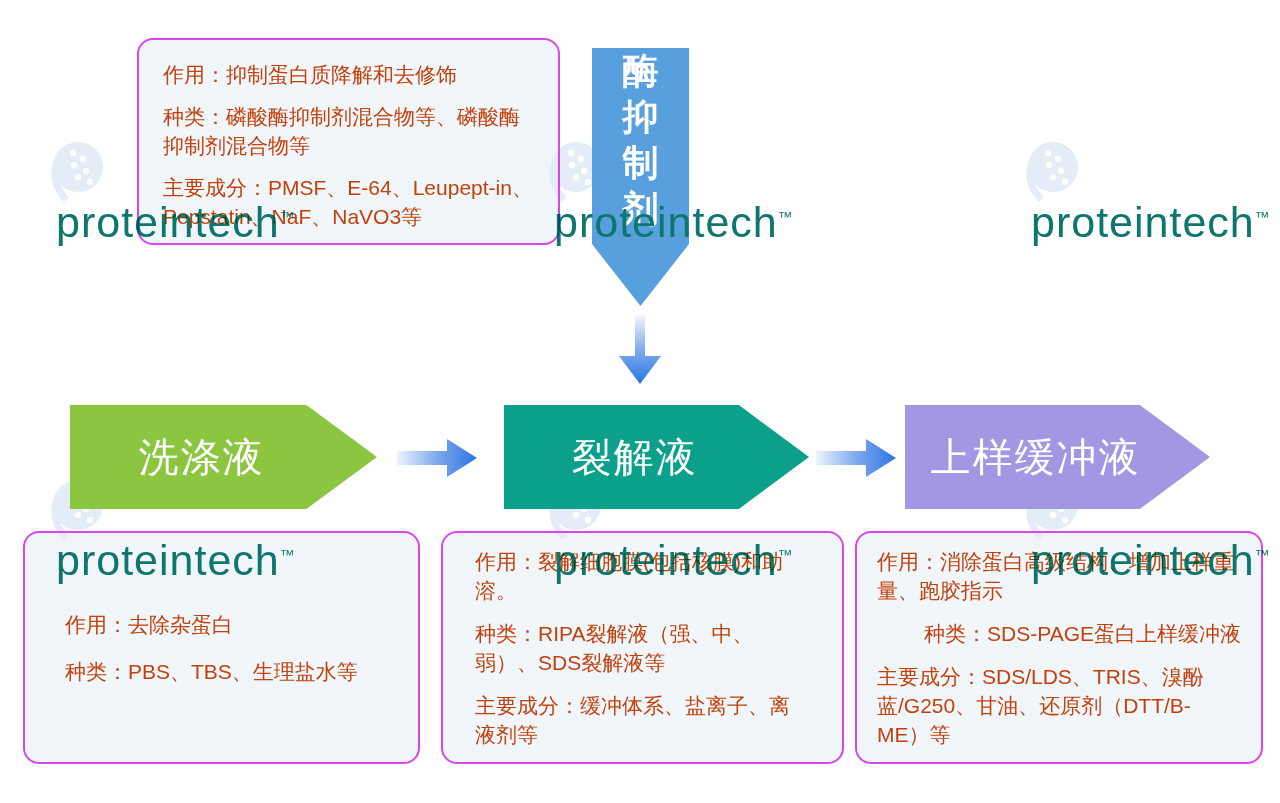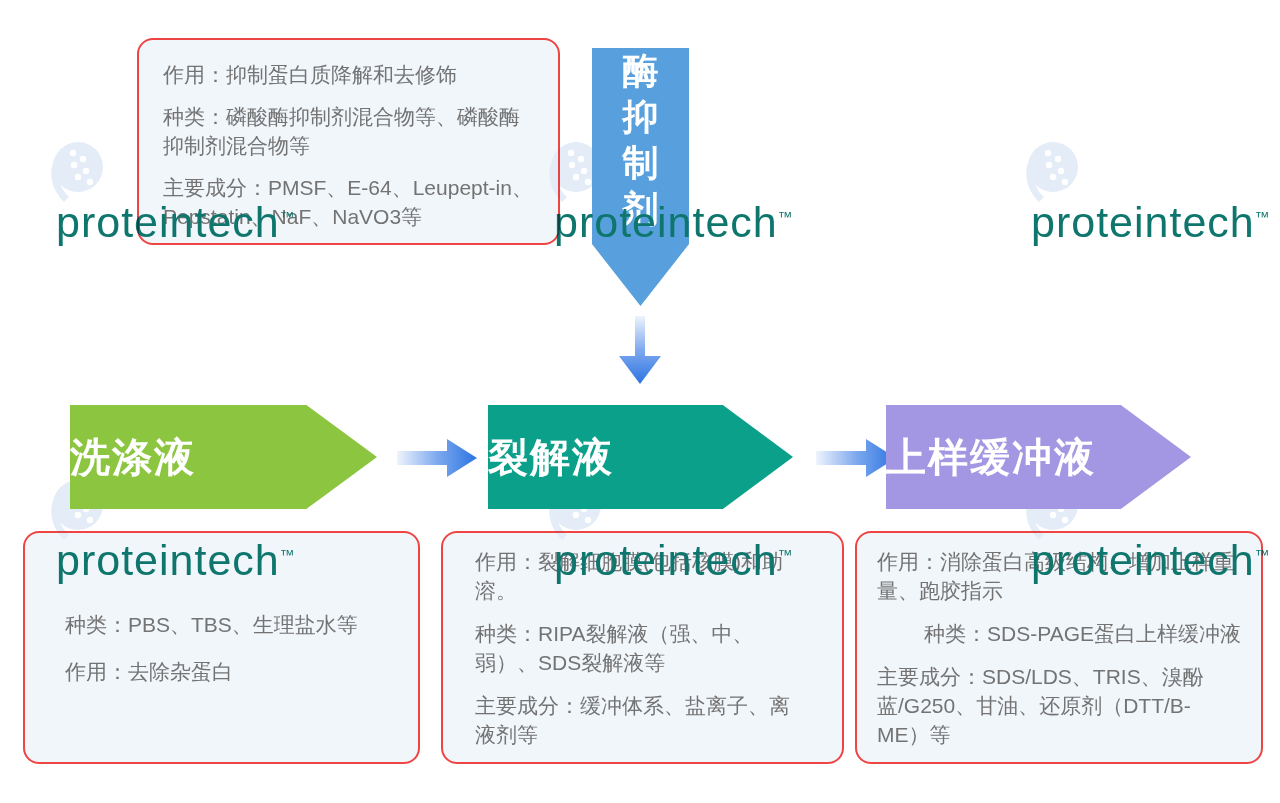--- a/index.html
+++ b/index.html
@@ -6,22 +6,22 @@
   .canvas {
     position:relative; width:1280px; height:803px;
     background:#ffffff; overflow:hidden;
     font-family:"Liberation Sans","DejaVu Sans",sans-serif;
     color:#3c3c3c;
   }
 
   
   .info-box {
     position:absolute; box-sizing:border-box;
-    background:#F1F6FB; border:2px solid #ef4444; border-radius:16px;
-    font-size:21px; line-height:29px; color:#737373;
+    background:#F1F6FB; border:2px solid #d946ef; border-radius:16px;
+    font-size:21px; line-height:29px; color:#c2410c;
   }
   .info-box p { margin:7px 0; }
   #inhibitor-box { left:137px; top:38px; width:423px; height:207px; padding:14px 24px; }
   #inhibitor-box p { margin:6px 0 13px 0; }
   .bottom-box { top:531px; height:233px; display:flex; flex-direction:column; justify-content:center; }
   #wash-box    { left:23px;  width:397px; padding:12px 24px 12px 40px; }
   #wash-box p  { margin:9px 0; }
   #lysis-box   { left:441px; width:403px; padding:10px 32px; }
   #loading-box { left:855px; width:408px; padding:10px 20px;align-items:flex-end; }
 
@@ -34,27 +34,27 @@
   }
   .banner-label {
     width:38px; text-align:center; word-break:break-all;
     font-size:36px; line-height:46px; font-weight:bold; color:#ffffff;
   }
 
   
   .chevron {
     position:absolute; top:405px; height:104px; box-sizing:border-box;
     clip-path:polygon(0 0,77% 0,100% 50%,77% 100%,0 100%);
-    display:flex; align-items:center; justify-content:flex-start; padding-right:44px;
-    color:#ffffff; font-weight:bold; font-size:40px; letter-spacing:2px;
+    display:flex; align-items:center; justify-content:center; padding-right:44px;
+    color:#ffffff; font-weight:normal; font-size:40px; letter-spacing:2px;
     z-index:3;
   }
   #step-wash    { left:70px;  width:307px; }
   #step-lysis   { left:488px; width:305px; }
-  #step-loading { left:886px; width:305px; }
+  #step-loading { left:905px; width:305px; }
 
   
   .arrow-svg { position:absolute; z-index:3; }
   #down-arrow   { left:617px; top:316px; }
   #connector-1  { left:397px; top:437px; }
   #connector-2  { left:816px; top:437px; }
 
   
   .wm-layer {
     position:absolute; inset:0; z-index:10;
@@ -97,41 +97,41 @@
     <defs>
       <linearGradient id="gRight1" x1="0" y1="0" x2="1" y2="0">
         <stop offset="0" stop-color="#EEF4FC"></stop>
         <stop offset="0.5" stop-color="#7FA9EE"></stop>
         <stop offset="1" stop-color="#2B74E2"></stop>
       </linearGradient>
     </defs>
     <polygon points="0,14 50,14 50,2 80,21 50,40 50,28 0,28" fill="url(#gRight1)"></polygon>
   </svg>
 
-  <div class="chevron" id="step-lysis" style="background-color: rgb(10, 160, 138);">
+  <div class="chevron" id="step-lysis" style="background-color: rgb(10, 160, 138); margin-left: 16px;">
     <span>裂解液</span>
   </div>
   <svg id="connector-2" class="arrow-svg" width="82" height="42" viewBox="0 0 82 42">
     <defs>
       <linearGradient id="gRight2" x1="0" y1="0" x2="1" y2="0">
         <stop offset="0" stop-color="#EEF4FC"></stop>
         <stop offset="0.5" stop-color="#7FA9EE"></stop>
         <stop offset="1" stop-color="#2B74E2"></stop>
       </linearGradient>
     </defs>
     <polygon points="0,14 50,14 50,2 80,21 50,40 50,28 0,28" fill="url(#gRight2)"></polygon>
   </svg>
 
   <div class="chevron" id="step-loading" style="background-color: rgb(163, 150, 226);">
     <span>上样缓冲液</span>
   </div>
 
   <div class="info-box bottom-box" id="wash-box">
+    <p>作用：去除杂蛋白</p>
     <p>种类：PBS、TBS、生理盐水等</p>
-    <p>作用：去除杂蛋白</p>
   </div>
   <div class="info-box bottom-box" id="lysis-box">
     <p>作用：裂解细胞膜(包括核膜)和助溶。</p>
     <p>种类：RIPA裂解液（强、中、弱）、SDS裂解液等</p>
     <p>主要成分：缓冲体系、盐离子、离液剂等</p>
   </div>
   <div class="info-box bottom-box" id="loading-box">
     <p>作用：消除蛋白高级结构、增加上样重量、跑胶指示</p>
     <p>种类：SDS-PAGE蛋白上样缓冲液</p>
     <p>主要成分：SDS/LDS、TRIS、溴酚蓝/G250、甘油、还原剂（DTT/B-ME）等</p>

